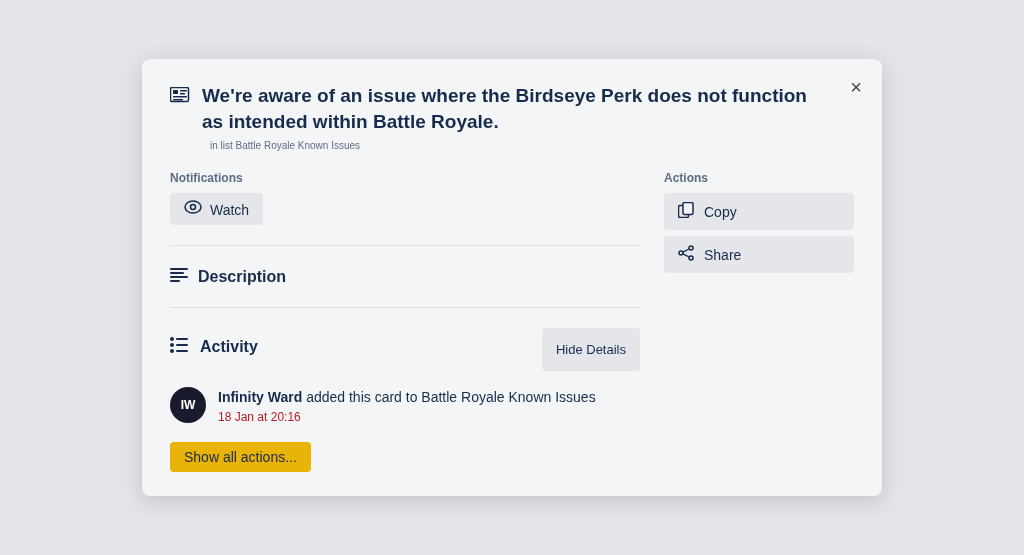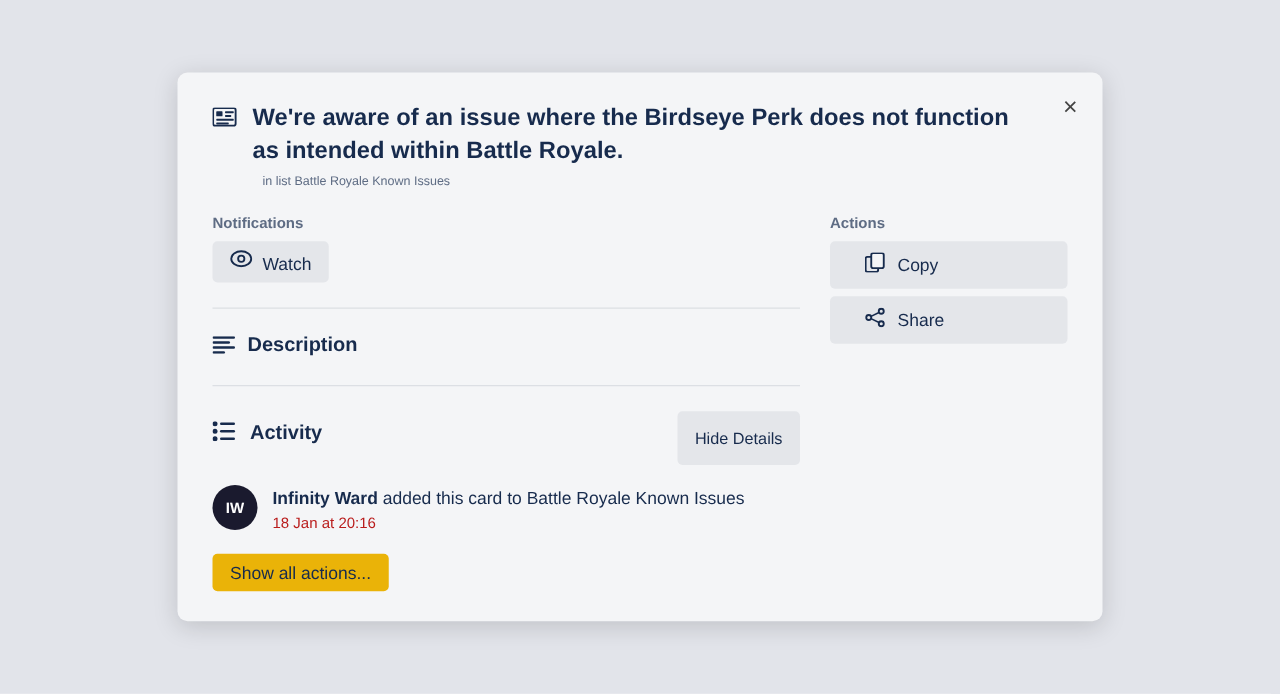--- a/index.html
+++ b/index.html
@@ -177,21 +177,21 @@
       color: #5e6c84;
       margin-bottom: 8px;
     }
     .action-btn {
       display: flex;
       align-items: center;
       gap: 10px;
       background: #e4e6ea;
       border: none;
       border-radius: 4px;
-      padding: 9px 28px;
+      padding: 9px 14px;
       font-size: 14px;
       font-weight: 500;
       color: #172b4d;
       cursor: pointer;
       width: 100%;
       margin-bottom: 6px;
       text-align: left;
     }
     .action-btn-icon {
       font-size: 15px;

